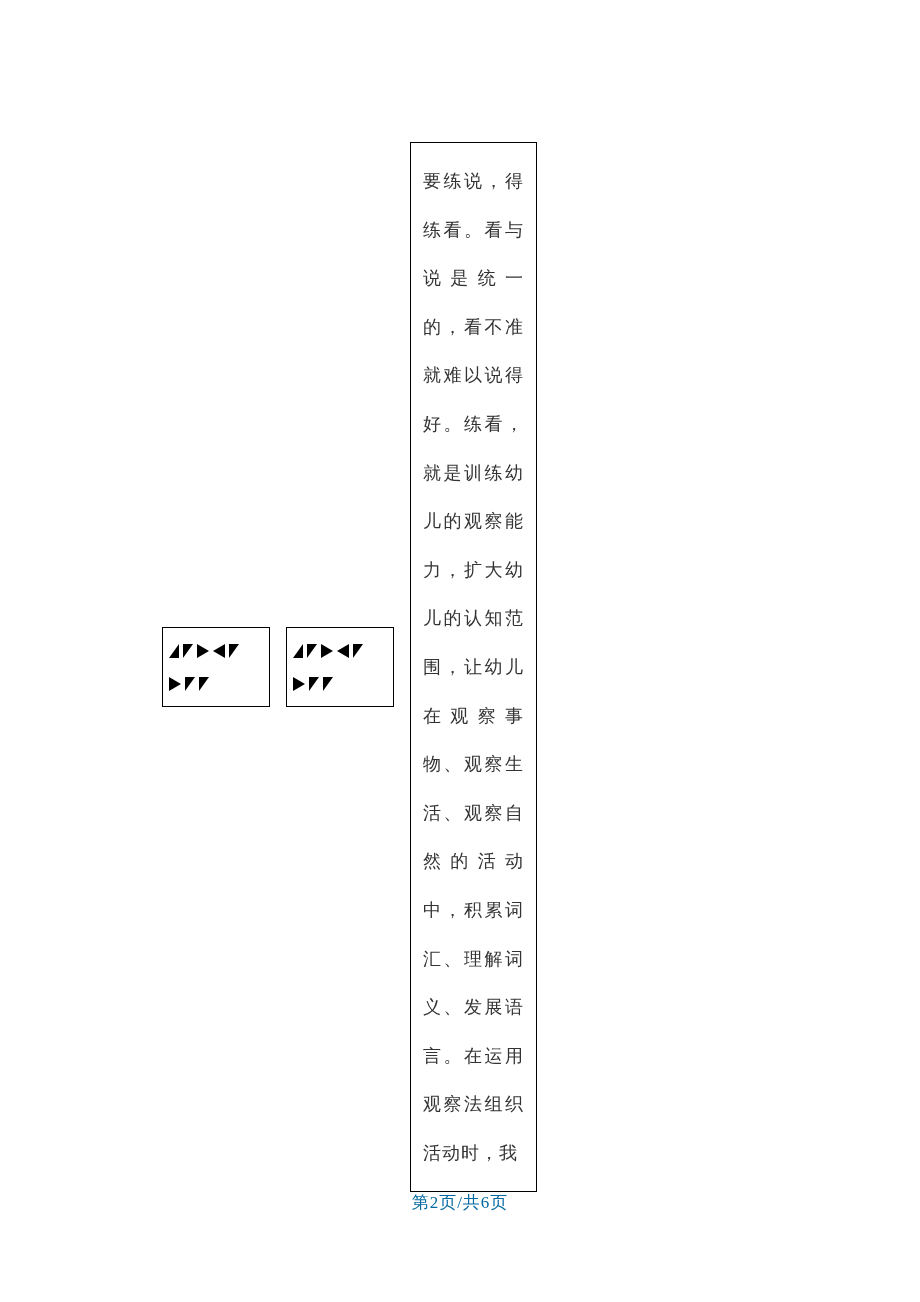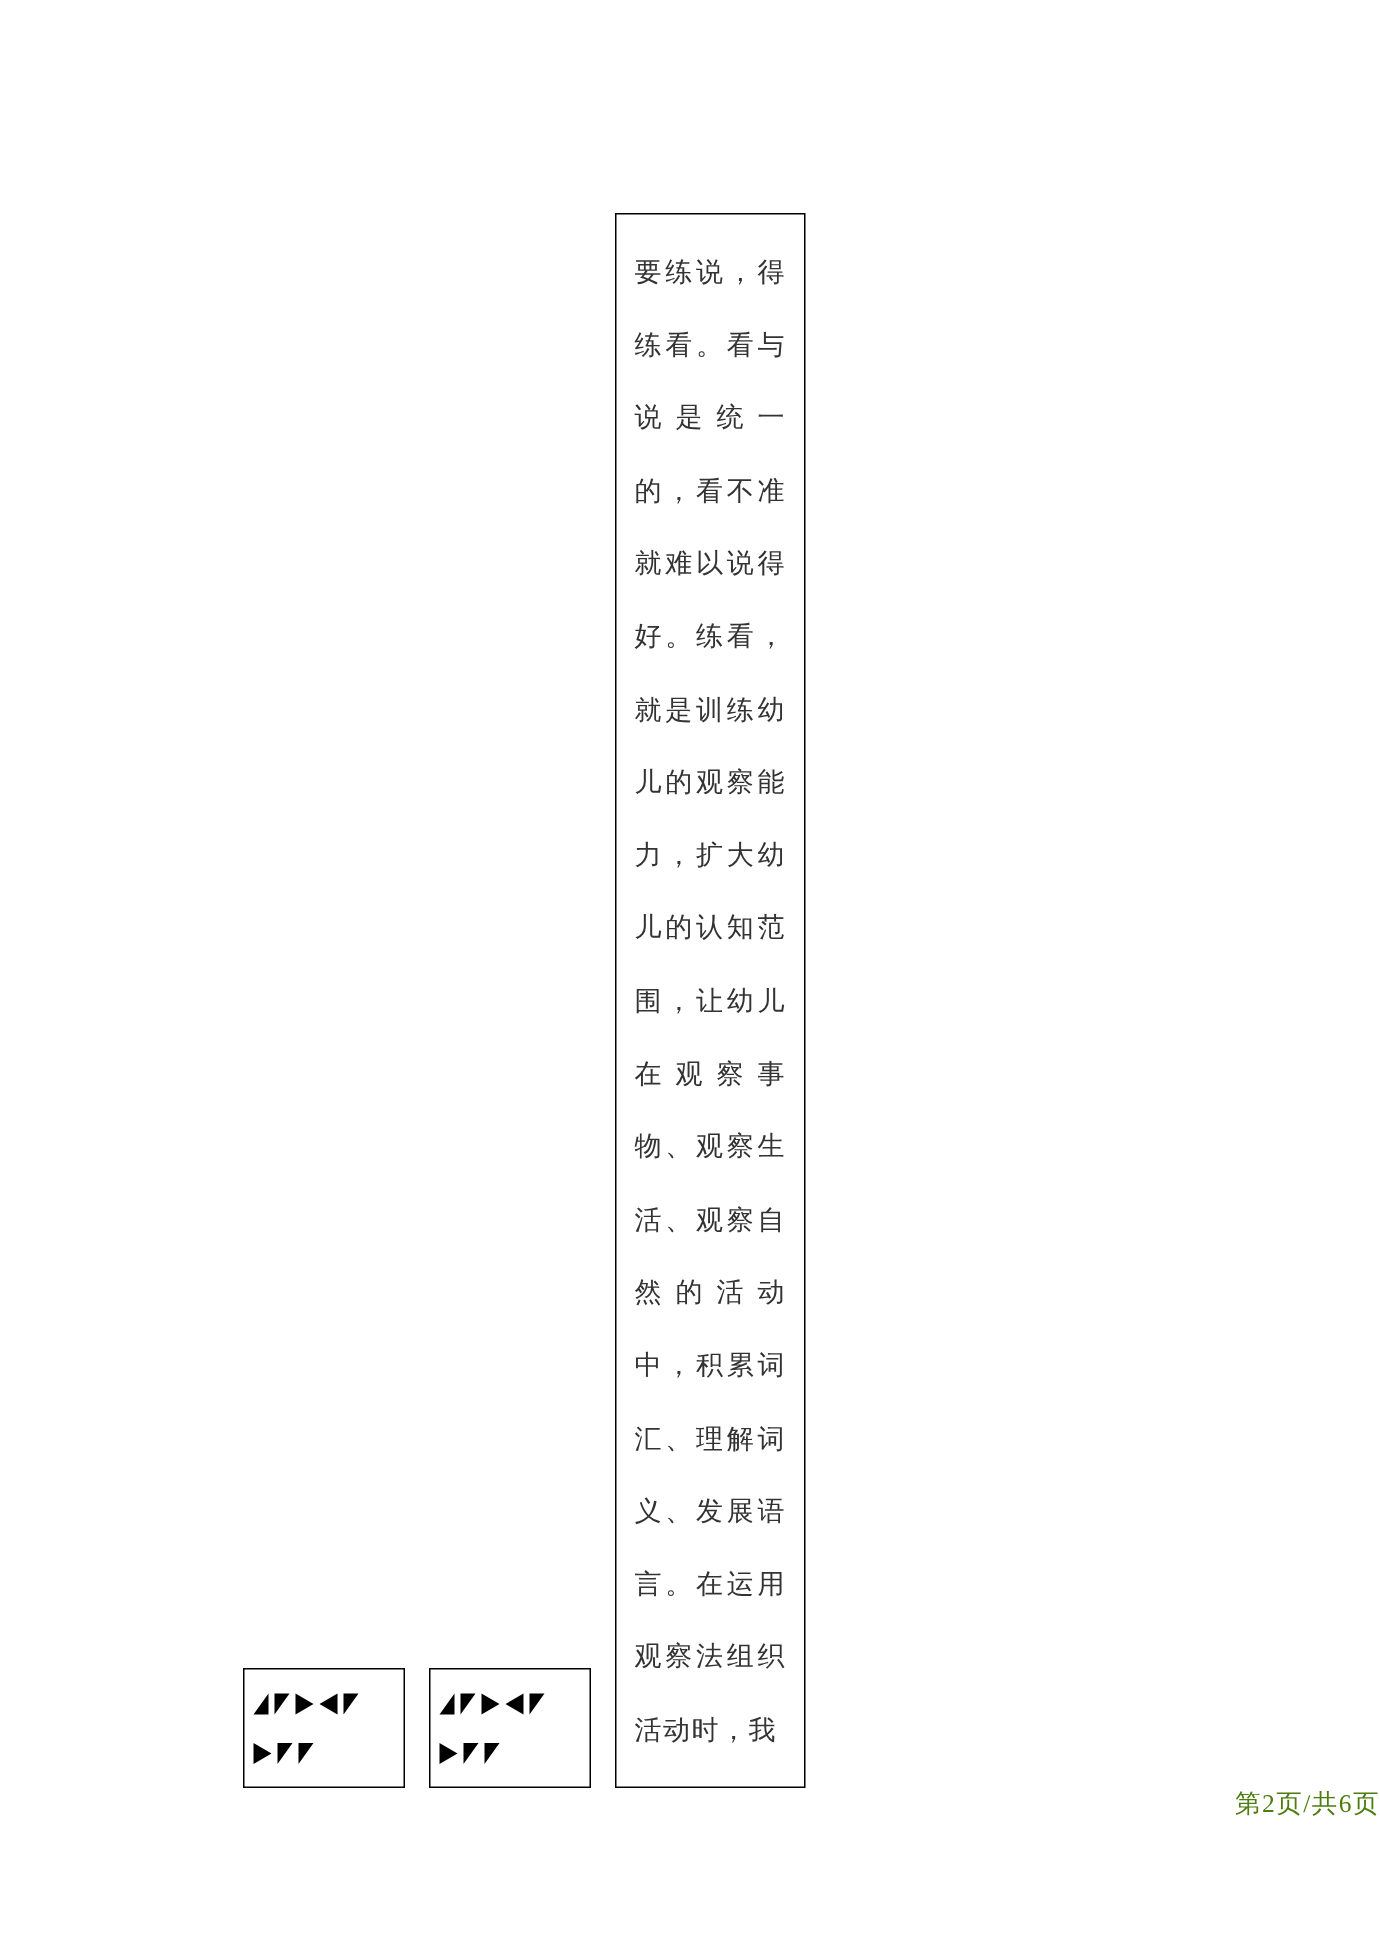--- a/index.html
+++ b/index.html
@@ -9,21 +9,21 @@
       font-family: "SimSun", "宋体", serif;
       width: 920px;
       height: 1302px;
       position: relative;
     }
     .page-content {
       padding-top: 142px;
       padding-left: 162px;
       display: flex;
       gap: 16px;
-      align-items: flex-end;
+      align-items: center;
     }
     .glyph-box {
       border: 1px solid #000;
       width: 108px;
       height: 80px;
       padding: 6px;
       box-sizing: border-box;
       display: flex;
       flex-direction: column;
       justify-content: space-around;
@@ -41,23 +41,23 @@
       line-height: 2.7;
       color: #333;
       letter-spacing: 1px;
       text-align: justify;
       text-justify: inter-ideograph;
     }
     .page-footer {
       position: absolute;
       bottom: 88px;
       width: 100%;
-      text-align: right;
+      text-align: center;
       font-size: 17px;
-      color: #4d7c0f;
+      color: #0369a1;
       letter-spacing: 1px;
     }
     .shape {
       width: 0;
       height: 0;
       display: inline-block;
     }
     
     .tri-up-right {
       border-left: 10px solid transparent;

